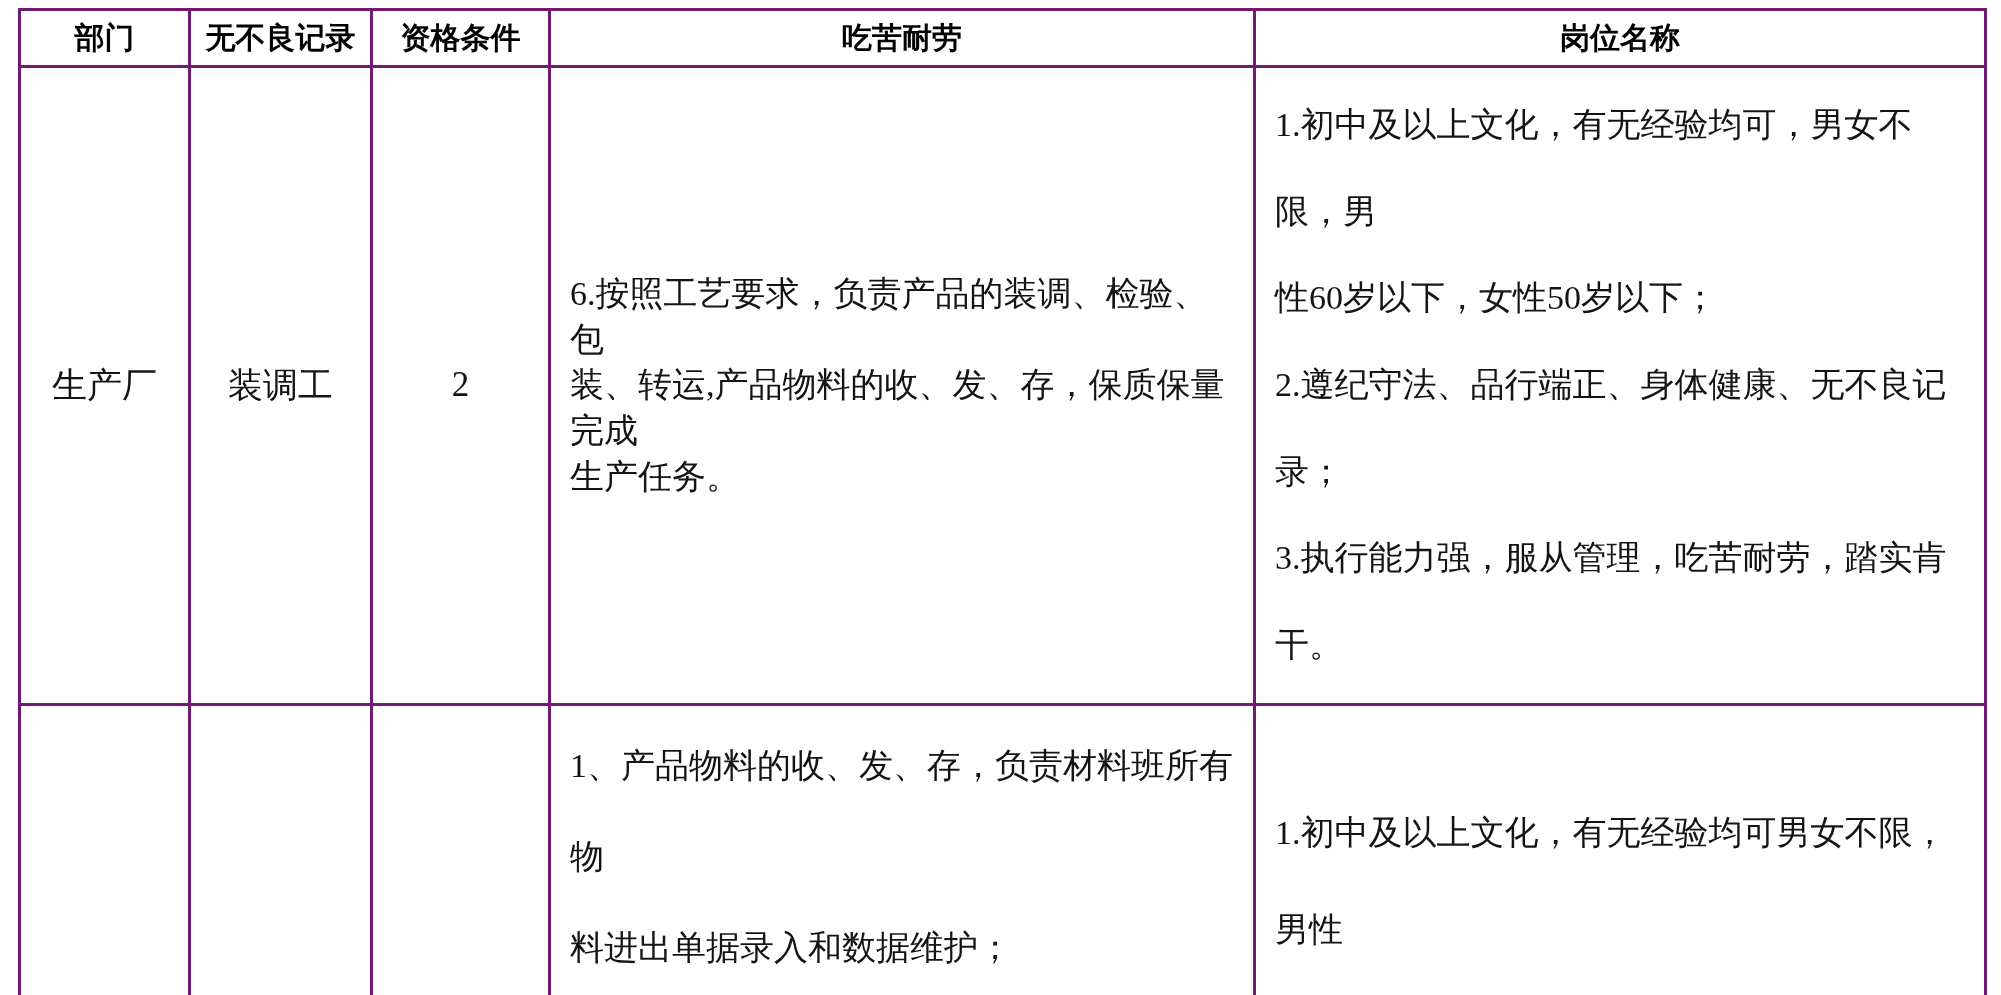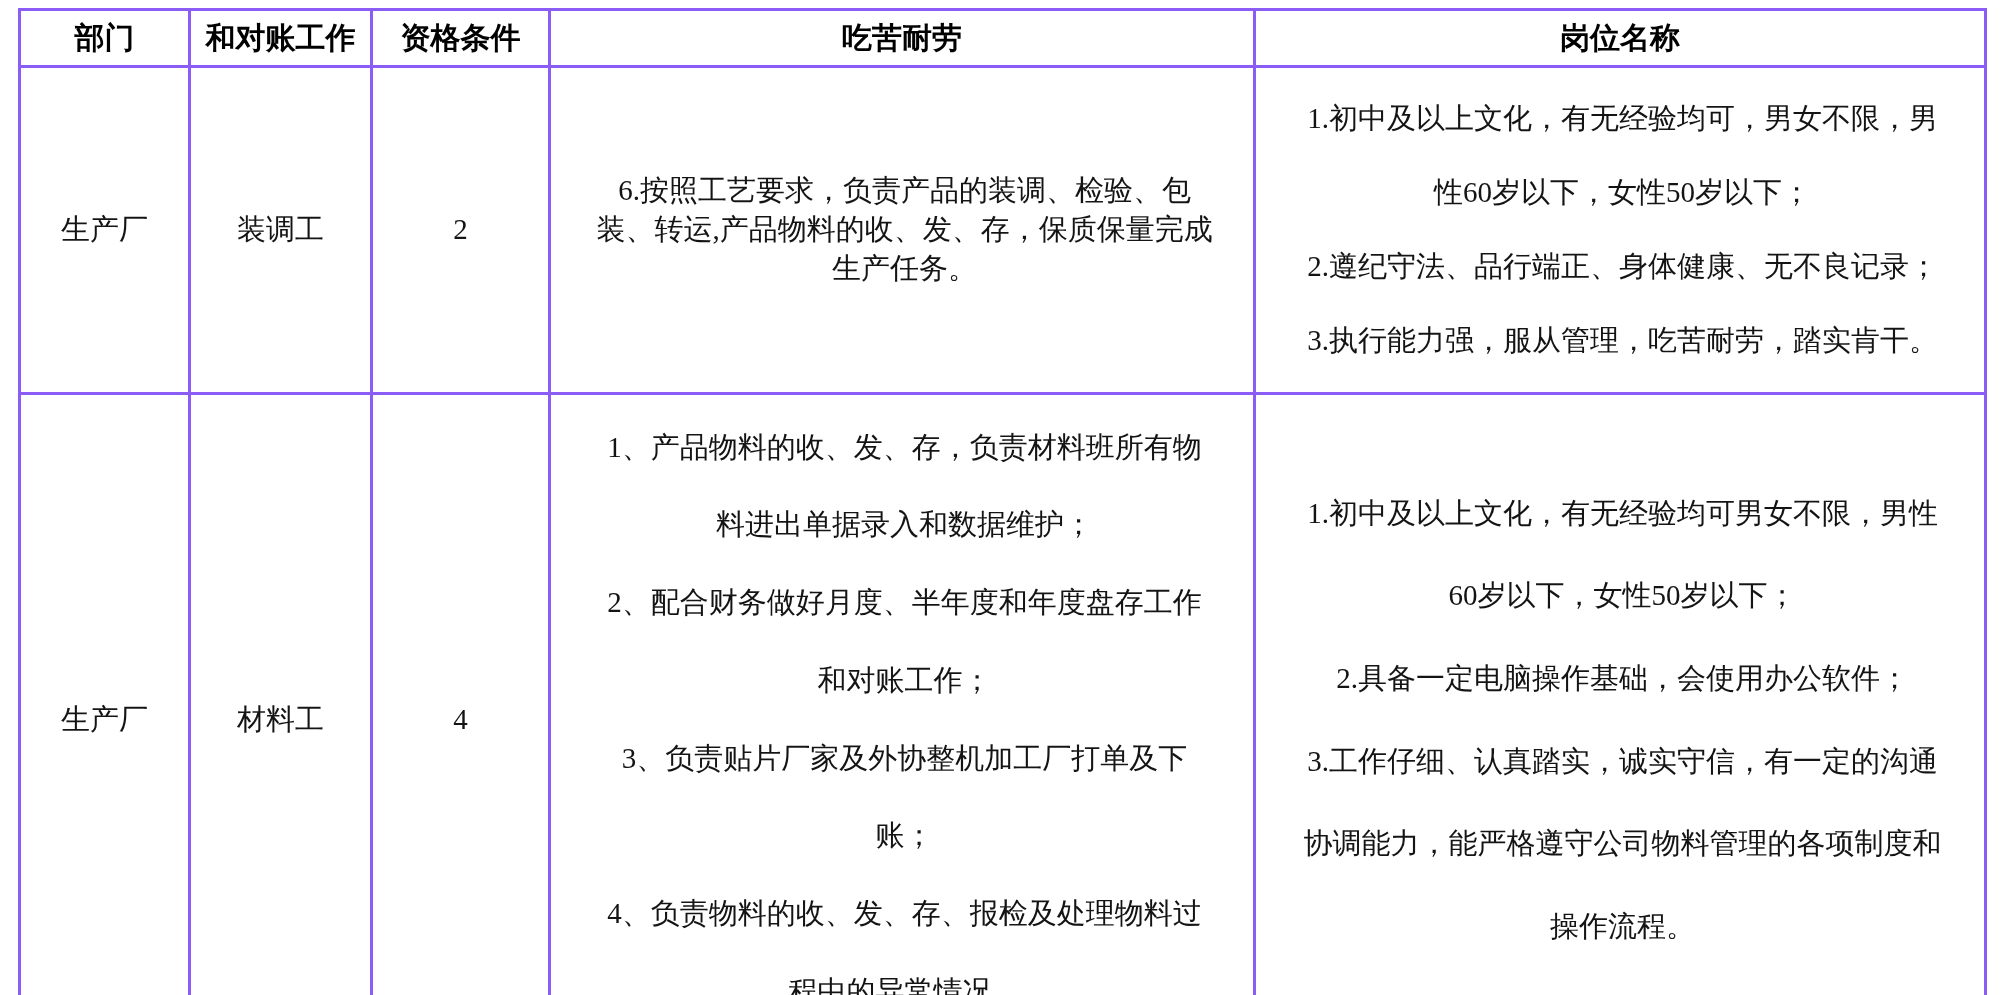--- a/index.html
+++ b/index.html
@@ -20,41 +20,41 @@
     width: 1966px; height: 980px;
     background: #ffffff;
   }
   table.recruit col.c-dept { width: 170px; }
   table.recruit col.c-pos  { width: 182px; }
   table.recruit col.c-num  { width: 178px; }
   table.recruit col.c-desc { width: 705px; }
   table.recruit col.c-qual { width: 731px; }
 
   table.recruit th, table.recruit td {
-    border: 3px solid #8b5cf6;
+    border: 3px solid #701a75;
     vertical-align: middle;
   }
   table.recruit thead tr { height: 57px; }
   tr.row-1 { height: 300px; }
   tr.row-2 { height: 623px; }
 
   th.col-header {
     font-family: "Liberation Sans", "DejaVu Sans", sans-serif;
     font-weight: bold;
     font-size: 30px;
     text-align: center;
     color: #000000;
   }
   td.center-cell {
     text-align: center;
-    font-size: 29px;
+    font-size: 35px;
   }
   td.text-cell {
-    font-size: 29px;
-    text-align: center;
+    font-size: 34px;
+    text-align: left;
     padding: 14px 14px 14px 19px;
     white-space: pre-line;
     word-break: break-all;
   }
   td.lh-tight { line-height: 1.35; }
   td.lh-r1q   { line-height: 2.55; }
   td.lh-r2d   { line-height: 2.68; }
   td.lh-r2q   { line-height: 2.85; }
 </style>
 </head>
@@ -65,21 +65,21 @@
     <colgroup>
       <col class="c-dept">
         <col class="c-pos">
         <col class="c-num">
         <col class="c-desc">
         <col class="c-qual">
     </colgroup>
     <thead>
       <tr>
         <th class="col-header">部门</th>
-        <th class="col-header">和对账工作</th>
+        <th class="col-header">无不良记录</th>
         <th class="col-header">资格条件</th>
         <th class="col-header">吃苦耐劳</th>
         <th class="col-header">岗位名称</th>
       </tr>
     </thead>
     <tbody>
       <tr class="row-1">
         <td class="center-cell">生产厂</td>
         <td class="center-cell">装调工</td>
         <td class="center-cell">2</td>

